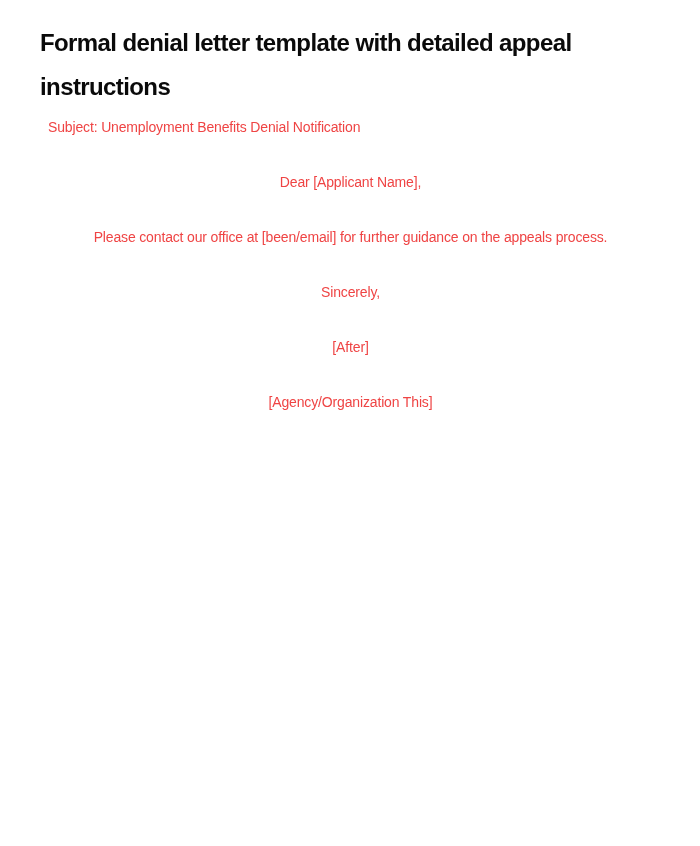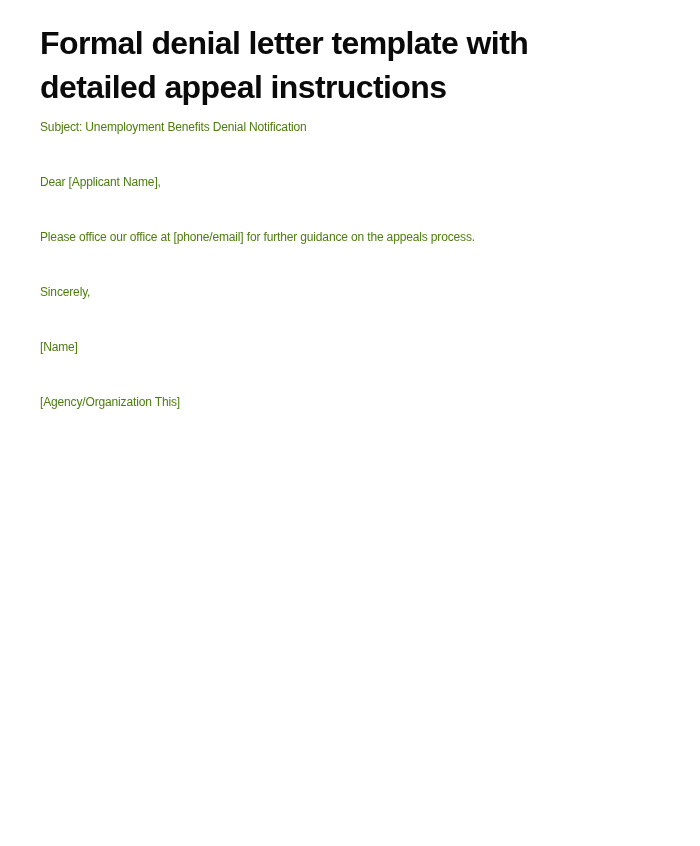--- a/index.html
+++ b/index.html
@@ -15,43 +15,43 @@
       font-family: "Liberation Sans", sans-serif;
     }
     .page {
       padding: 21px 40px 0 40px;
       box-sizing: border-box;
       width: 700px;
     }
     .title {
       font-family: "Liberation Sans", sans-serif;
       font-weight: bold;
-      font-size: 32px;
+      font-size: 24px;
       line-height: 44px;
       letter-spacing: -0.6px;
       margin: 0 0 0 0;
       color: #0a0a0a;
       width: 610px;
     }
     .para {
-      font-size: 12px;
+      font-size: 14px;
       line-height: 35px;
       letter-spacing: -0.15px;
-      margin: 0;
-      color: #4d7c0f;
+      margin: 8px;
+      color: #ef4444;
       width: 605px;
     }
     .subject { margin-top: 1px; }
-    .para + .para { margin-top: 20px; }
+    .para + .para { margin-top: 20px; text-align: center; }
   </style>
 </head>
 <body>
 
 <div class="page">
   <h1 class="title">Formal denial letter template with detailed appeal instructions</h1>
 
   <p class="para subject">Subject: Unemployment Benefits Denial Notification</p>
   <p class="para">Dear [Applicant Name],</p>
-  <p class="para">Please office our office at [phone/email] for further guidance on the appeals process.</p>
+  <p class="para">Please contact our office at [been/email] for further guidance on the appeals process.</p>
   <p class="para">Sincerely,</p>
-  <p class="para">[Name]</p>
+  <p class="para">[After]</p>
   <p class="para">[Agency/Organization This]</p>
 </div>
 
 </body></html>

